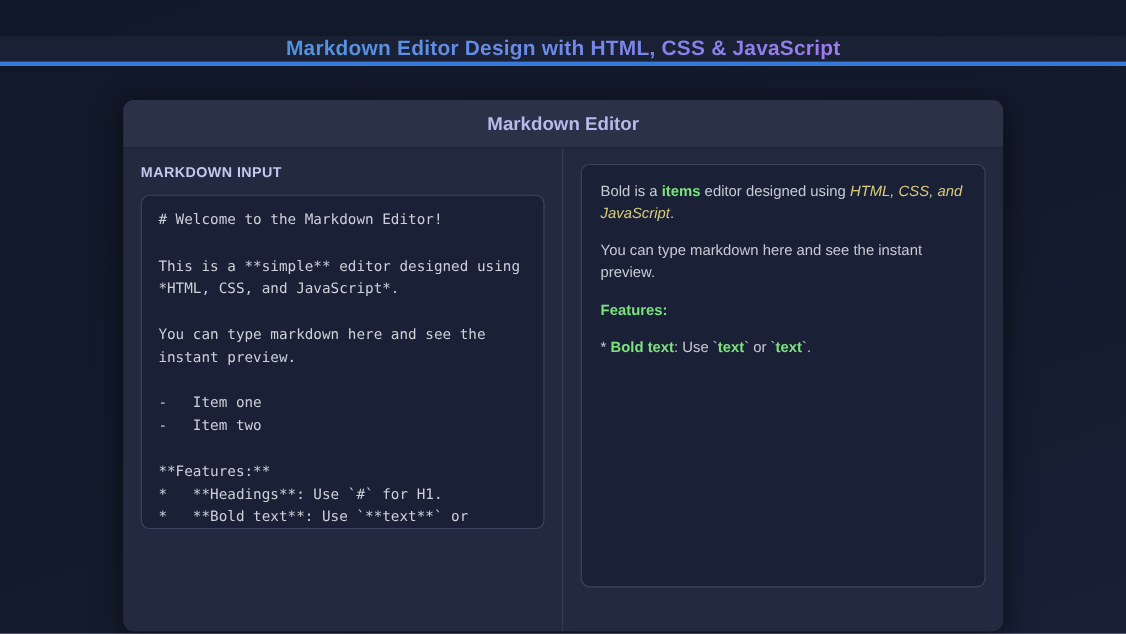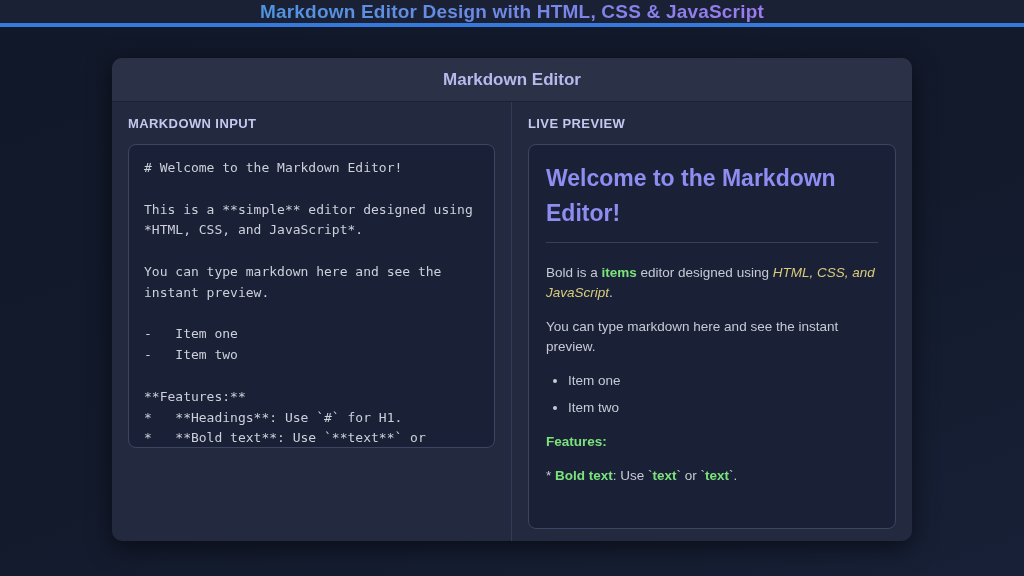--- a/index.html
+++ b/index.html
@@ -10,20 +10,21 @@
   }
 
   
   .app-header {
     height: 27px;
     background: #1a2134;
     border-bottom: 4px solid #3579dd;
     display: flex;
     align-items: center;
     justify-content: center;
+    margin-top: 33px;
   }
   .app-title {
     font-size: 19px;
     font-weight: bold;
     letter-spacing: 0.2px;
     background: linear-gradient(90deg, #4f94e0 0%, #6c8ae6 45%, #9d7bf0 100%);
     -webkit-background-clip: text;
     background-clip: text;
     color: transparent;
   }
@@ -144,30 +145,24 @@
 -   Item two
 
 **Features:**
 *   **Headings**: Use `#` for H1.
 *   **Bold text**: Use `**text**` or `__text__`.
 *   **Italic text**: Use `*text*` or `_text_`.
 *   **Lists**: Use `-` for list items.</textarea>
     </section>
 
     <section class="panel preview-panel">
-      <div class="panel-label">LIVE PREVIEW</div>
       <div class="preview-box">
-        <h2 class="preview-heading">Welcome to the Markdown Editor!</h2>
         <div id="preview-blocks">
             <p><span>Bold is a </span><span class="seg-b">items</span><span> editor designed using </span><span class="seg-iy">HTML, CSS, and JavaScript</span><span>.</span></p>
             <p><span>You can type markdown here and see the instant preview.</span></p>
-            <ul>
-              <li>Item one</li>
-              <li>Item two</li>
-            </ul>
             <p><span class="seg-b">Features:</span></p>
             <p><span>* </span><span class="seg-b">Bold text</span><span>: Use `</span><span class="seg-b">text</span><span>` or `</span><span class="seg-b">text</span><span>`.</span></p>
           </div>
       </div>
     </section>
 
   </div>
 </main>
 
 </body></html>

